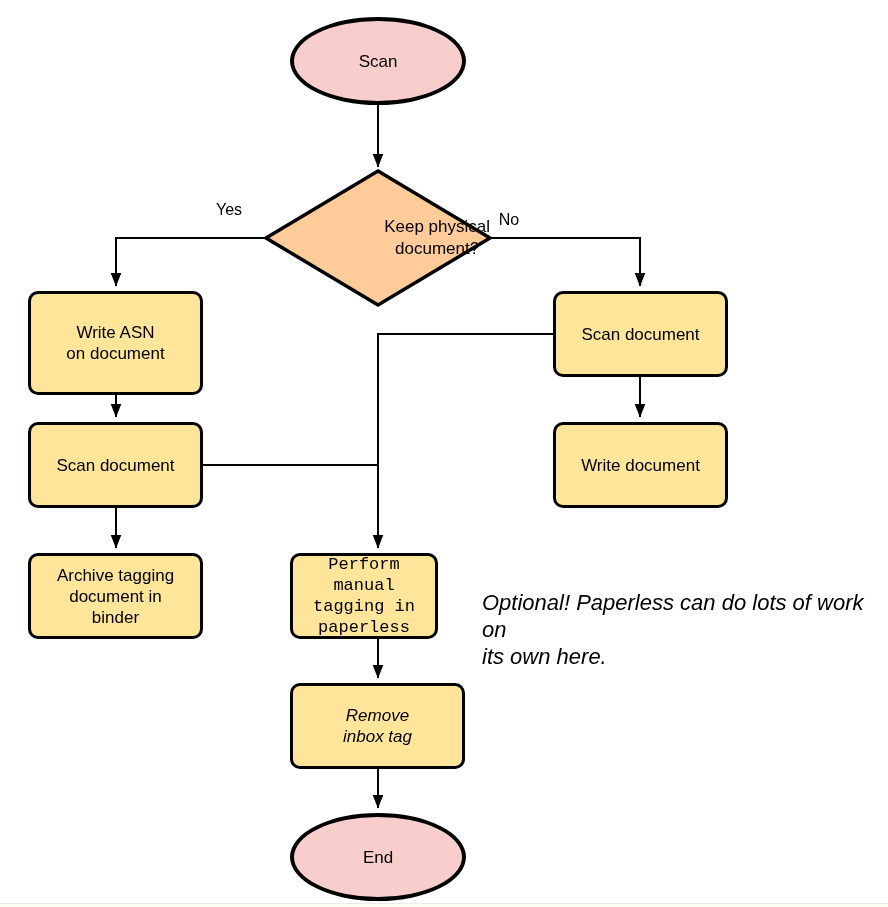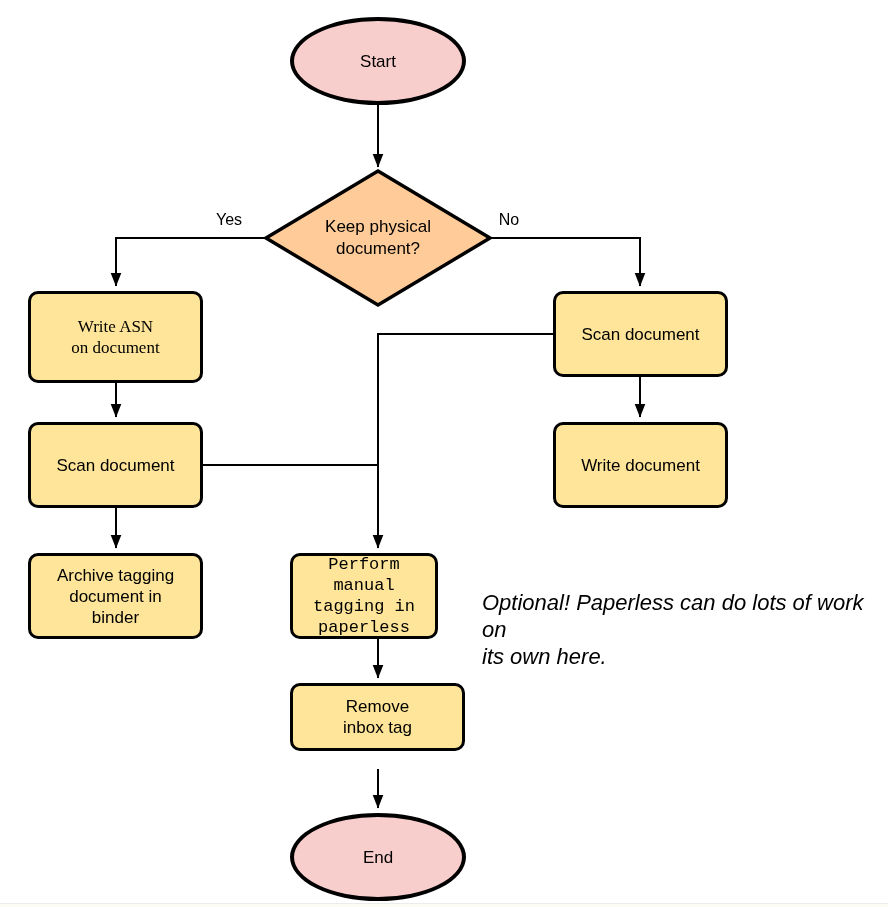--- a/index.html
+++ b/index.html
@@ -36,21 +36,21 @@
   }
   .terminal {
     background: #f8cecc;
     border: 4px solid #000000;
     border-radius: 50%;
   }
   .diamond-label {
     position: absolute;
     display: flex;
     align-items: center;
-    justify-content: center;
+    justify-content: flex-end;
     text-align: center;
     font-size: 17px;
     line-height: 22px;
     white-space: pre-line;
   }
   .edge-label {
     position: absolute;
     font-size: 16px;
     line-height: 19px;
     text-align: center;
@@ -89,32 +89,32 @@
     <path d="M640,377 L640,417" stroke="#000000" stroke-width="2" fill="none" marker-end="url(#arrow)"></path>
     <path d="M203,465 L378,465" stroke="#000000" stroke-width="2" fill="none"></path>
     <path d="M553,334 L378,334 L378,548" stroke="#000000" stroke-width="2" fill="none" marker-end="url(#arrow)"></path>
     <path d="M378,639 L378,678" stroke="#000000" stroke-width="2" fill="none" marker-end="url(#arrow)"></path>
     <path d="M378,769 L378,808" stroke="#000000" stroke-width="2" fill="none" marker-end="url(#arrow)"></path>
 
     <polygon points="378,171 490,238 378,305 266,238" fill="#ffcc99" stroke="#000000" stroke-width="3.5"></polygon>
   </svg>
 
   <div class="node terminal" style="left:290px; top:17px; width:176px; height:88px;">
-    <span>Start</span>
+    <span>Scan</span>
   </div>
 
   <div class="diamond-label" style="left:266px; top:171px; width:224px; height:134px;">
     <span>Keep physical
 document?</span>
   </div>
 
-  <div class="edge-label" style="left:205px; top:210px; width:48px;">Yes</div>
+  <div class="edge-label" style="left:205px; top:200px; width:48px;">Yes</div>
   <div class="edge-label" style="left:485px; top:210px; width:48px;">No</div>
 
-  <div class="node rect" style="left:28px; top:291px; width:175px; height:92px;font-family:Liberation Serif, serif;">
+  <div class="node rect" style="left:28px; top:291px; width:175px; height:104px;">
     <span>Write ASN
 on document</span>
   </div>
   <div class="node rect" style="left:28px; top:422px; width:175px; height:86px;">
     <span>Scan document</span>
   </div>
   <div class="node rect" style="left:28px; top:553px; width:175px; height:86px;">
     <span>Archive tagging
 document in
 binder</span>
@@ -125,21 +125,21 @@
   </div>
   <div class="node rect" style="left:553px; top:422px; width:175px; height:86px;">
     <span>Write document</span>
   </div>
 
   <div class="node rect" style="left:290px; top:553px; width:148px; height:86px;font-family:Liberation Mono, monospace;">
     <span>Perform manual
 tagging in
 paperless</span>
   </div>
-  <div class="node rect" style="left:290px; top:683px; width:175px; height:68px;">
+  <div class="node rect" style="left:290px; top:683px; width:175px; height:86px;font-style:italic;">
     <span>Remove
 inbox tag</span>
   </div>
 
   <div class="node terminal" style="left:290px; top:813px; width:176px; height:88px;">
     <span>End</span>
   </div>
 
   <div class="annotation" style="left:482px; top:589px; width:400px;">Optional! Paperless can do lots of work on
 its own here.</div>

